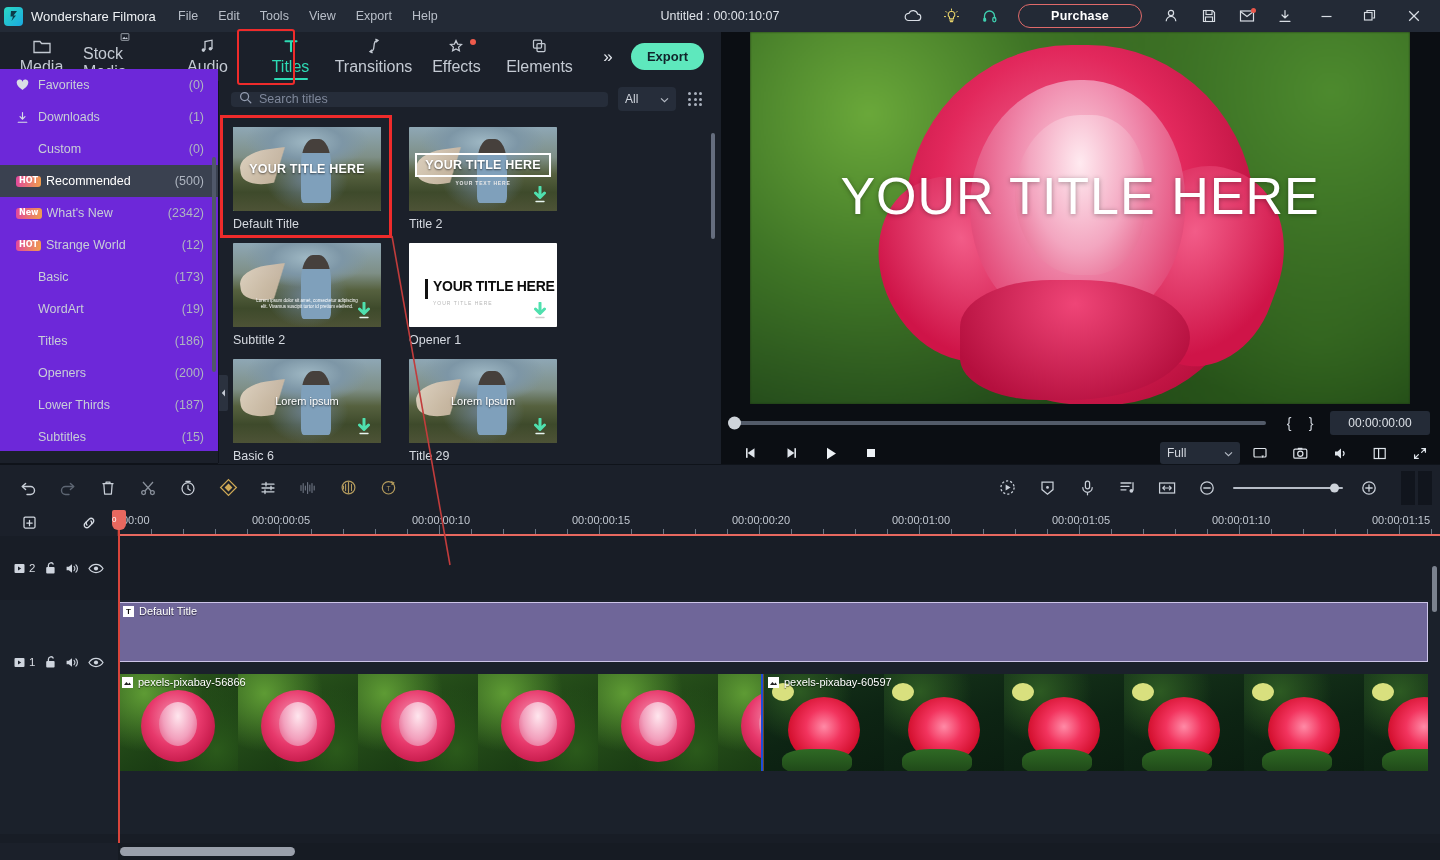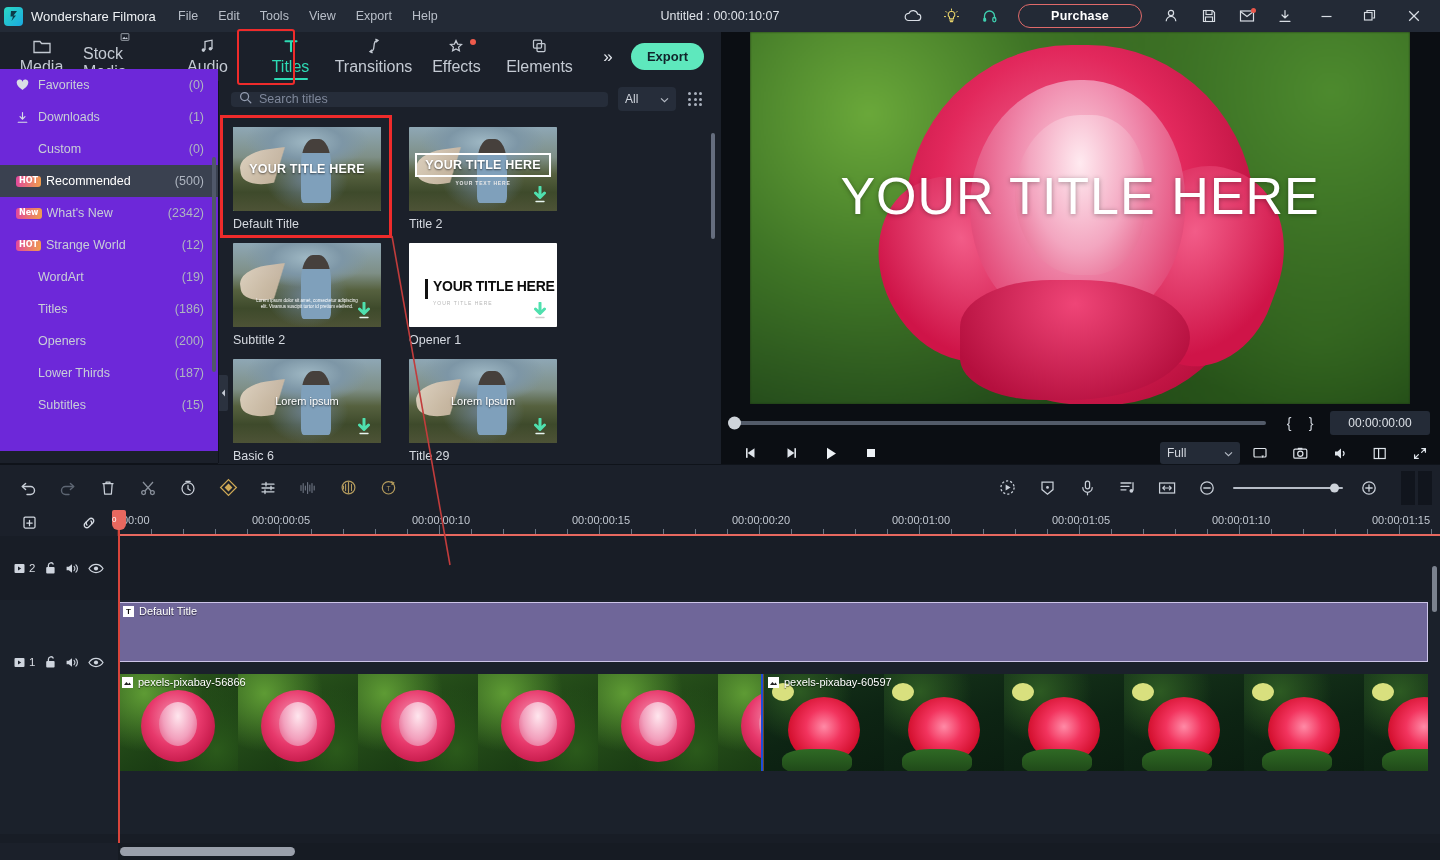--- a/index.html
+++ b/index.html
@@ -626,20 +626,25 @@
       <span class="cat-name">What's New</span>
       <span class="cat-count">(2342)</span>
     </div>
 
     <div class="catrow">
       <span class="cat-badge">HOT</span>
       <span class="cat-name">Strange World</span>
       <span class="cat-count">(12)</span>
     </div>
 
+    <div class="catrow">
+      <span class="cat-ico"></span>
+      <span class="cat-name">Basic</span>
+      <span class="cat-count">(173)</span>
+    </div>
 
     <div class="catrow">
       <span class="cat-ico"></span>
       <span class="cat-name">WordArt</span>
       <span class="cat-count">(19)</span>
     </div>
 
     <div class="catrow">
       <span class="cat-ico"></span>
       <span class="cat-name">Titles</span>

